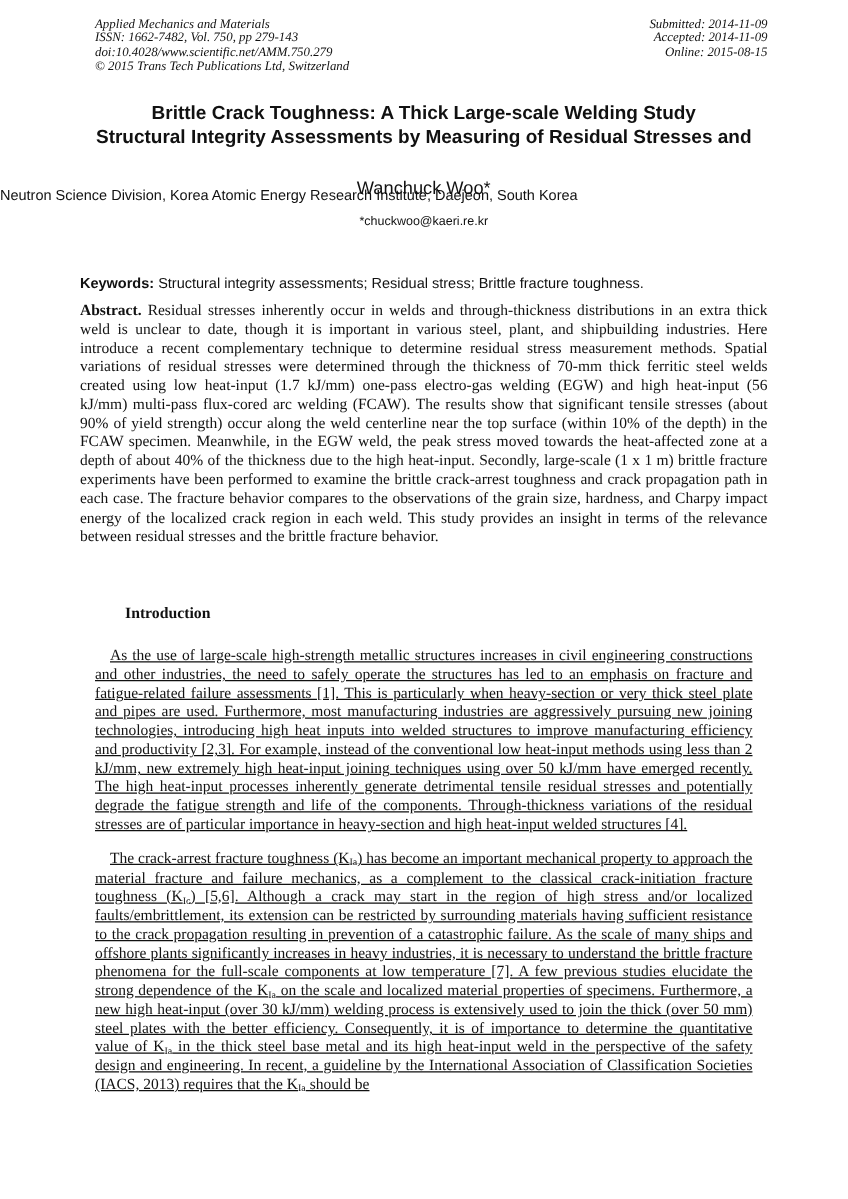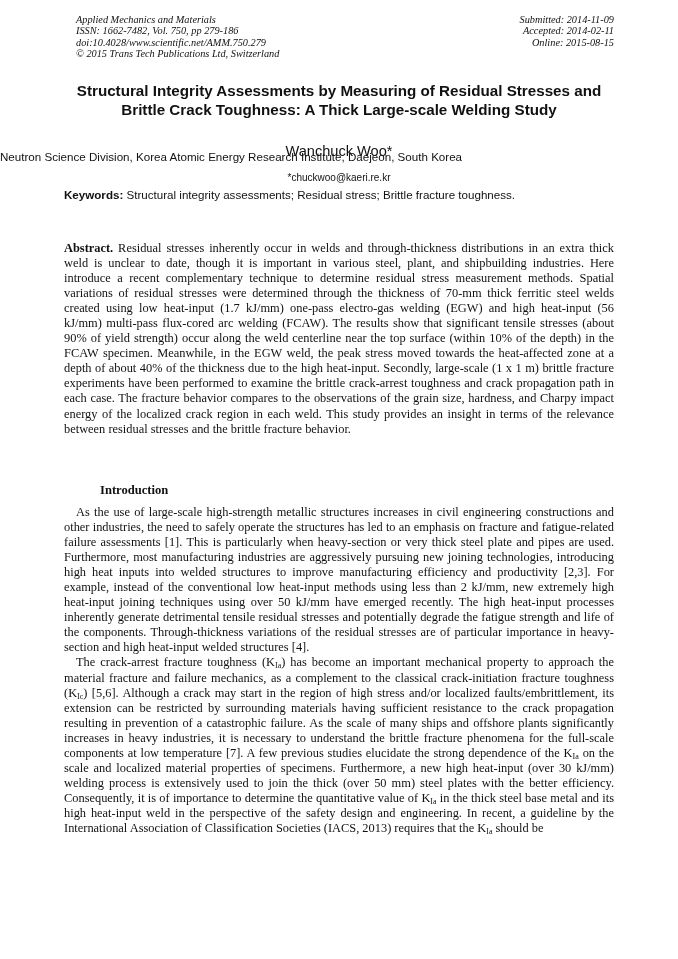--- a/index.html
+++ b/index.html
@@ -5,49 +5,49 @@
   html, body { margin: 0; padding: 0; background: #ffffff; }
   body { width: 678px; height: 959px; position: relative; overflow: hidden; color: #111; }
   .hdr { position: absolute; top: 14px; font-family: "Liberation Serif", serif; font-style: italic; font-size: 10.3px; line-height: 11.4px; }
   .hdr-left { left: 76px; }
   .hdr-right { right: 64px; text-align: right; }
   .hdr div { white-space: nowrap; }
   .title { position: absolute; left: 40px; width: 598px; top: 81px; text-align: center; font-family: "Liberation Sans", sans-serif; font-weight: bold; font-size: 15.2px; line-height: 19px; }
   .author { position: absolute; left: 0; width: 678px; top: 124px; text-align: center; font-family: "Liberation Sans", sans-serif; font-size: 14.6px; line-height: 18px; margin-top: 18px; }
   .affil { position: absolute; left: 0; width: 678px; top: 150px; text-align: left; font-family: "Liberation Sans", sans-serif; font-size: 11.6px; line-height: 14px; }
   .email { position: absolute; left: 0; width: 678px; top: 171px; text-align: center; font-family: "Liberation Sans", sans-serif; font-size: 10px; line-height: 14px; }
-  .keywords { position: absolute; left: 64px; top: 188px; width: 560px; font-family: "Liberation Sans", sans-serif; font-size: 11.6px; line-height: 14px; white-space: nowrap; }
+  .keywords { position: absolute; left: 64px; top: 220px; width: 560px; font-family: "Liberation Sans", sans-serif; font-size: 11.6px; line-height: 14px; white-space: nowrap; }
   .keywords b { font-weight: bold; }
   .body-text { font-family: "Liberation Serif", serif; font-size: 12.4px; line-height: 15.05px; text-align: justify; }
   .abstract { position: absolute; left: 64px; top: 241px; width: 550px; }
   .abstract b { font-weight: bold; }
   .intro-head { position: absolute; left: 64px; top: 483px; font-family: "Liberation Serif", serif; font-weight: bold; font-size: 12.6px; line-height: 15px; margin-left: 36px; }
   .intro { position: absolute; left: 64px; top: 505px; width: 550px; }
-  .intro p { margin: 0; text-indent: 12px; }
+  .intro p { margin: 12px; text-indent: 12px; text-decoration: underline; }
   sub { font-size: 8px; vertical-align: -2px; line-height: 0; }
 </style>
 </head>
 <body>
 
 <div class="hdr hdr-left">
   <div>Applied Mechanics and Materials</div>
-  <div>ISSN: 1662-7482, Vol. 750, pp 279-186</div>
+  <div>ISSN: 1662-7482, Vol. 750, pp 279-143</div>
   <div>doi:10.4028/www.scientific.net/AMM.750.279</div>
   <div>© 2015 Trans Tech Publications Ltd, Switzerland</div>
 </div>
 
 <div class="hdr hdr-right">
   <div>Submitted: 2014-11-09</div>
-  <div>Accepted: 2014-02-11</div>
+  <div>Accepted: 2014-11-09</div>
   <div>Online: 2015-08-15</div>
 </div>
 
 <div class="title">
+  <div>Brittle Crack Toughness: A Thick Large-scale Welding Study</div>
   <div>Structural Integrity Assessments by Measuring of Residual Stresses and</div>
-  <div>Brittle Crack Toughness: A Thick Large-scale Welding Study</div>
 </div>
 
 <div class="author">Wanchuck Woo*</div>
 <div class="affil">Neutron Science Division, Korea Atomic Energy Research Institute, Daejeon, South Korea</div>
 <div class="email">*chuckwoo@kaeri.re.kr</div>
 
 <div class="keywords">
   <b>Keywords:</b><span> Structural integrity assessments; Residual stress; Brittle fracture toughness.</span>
 </div>
 

